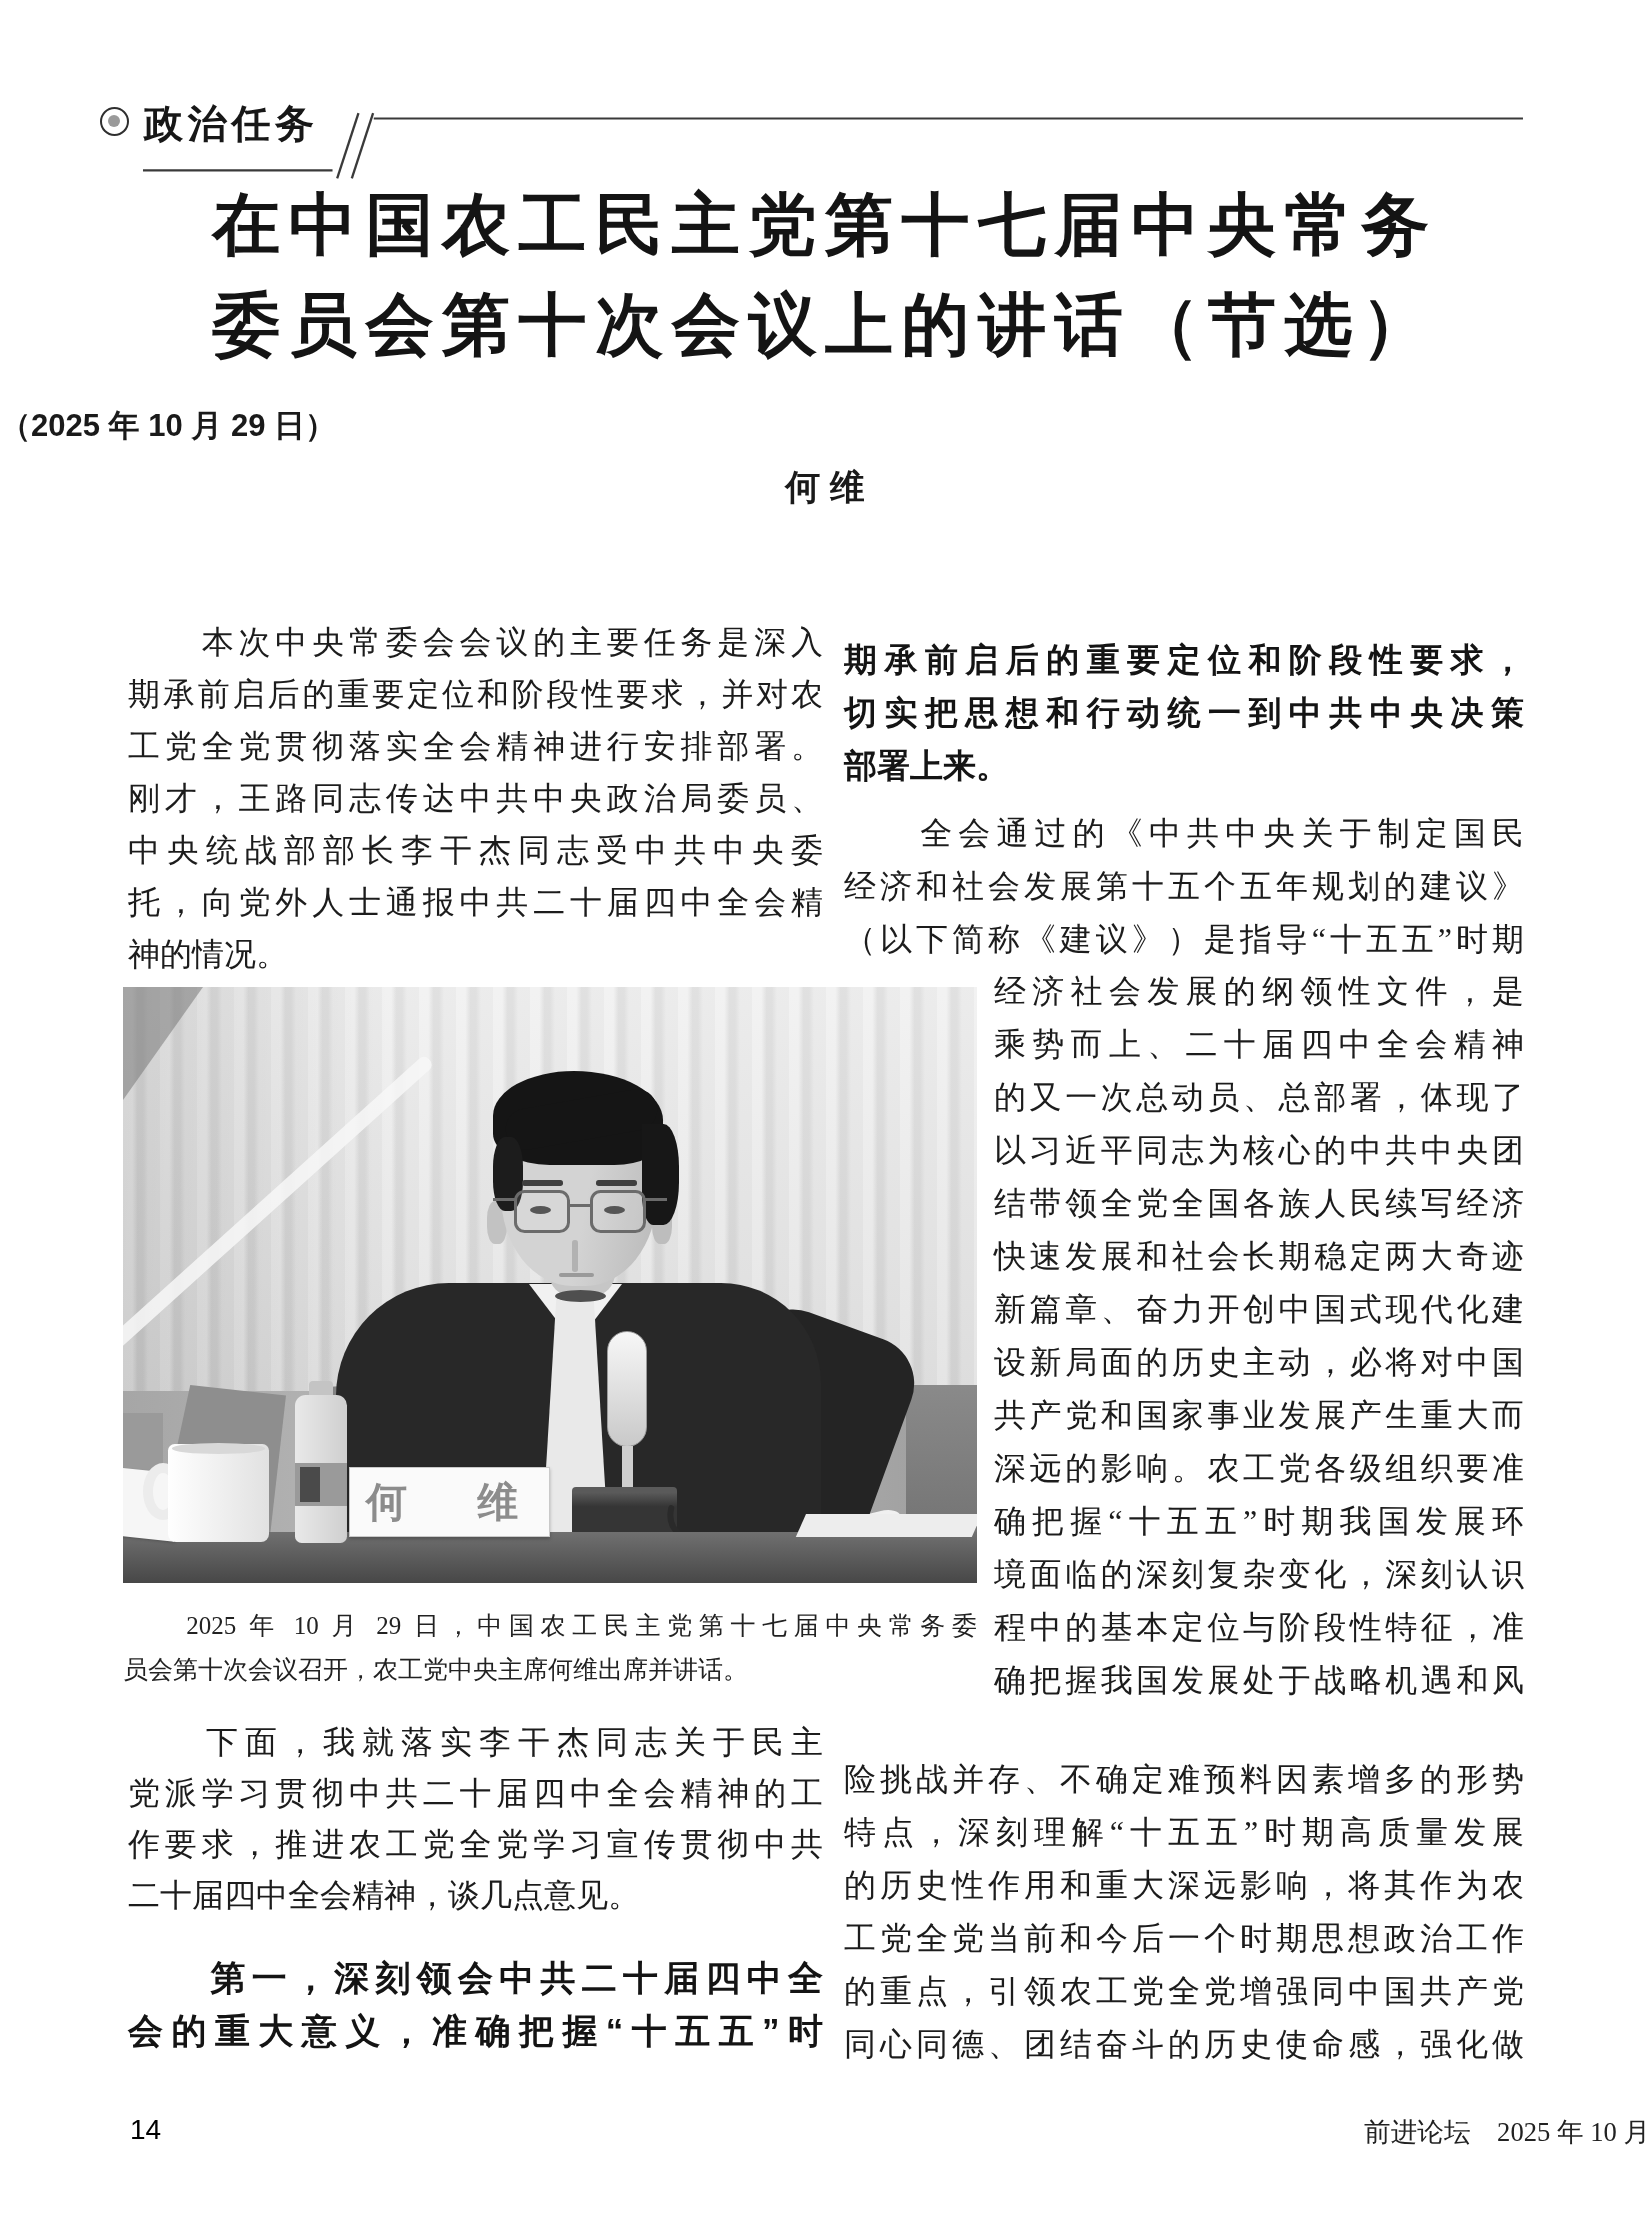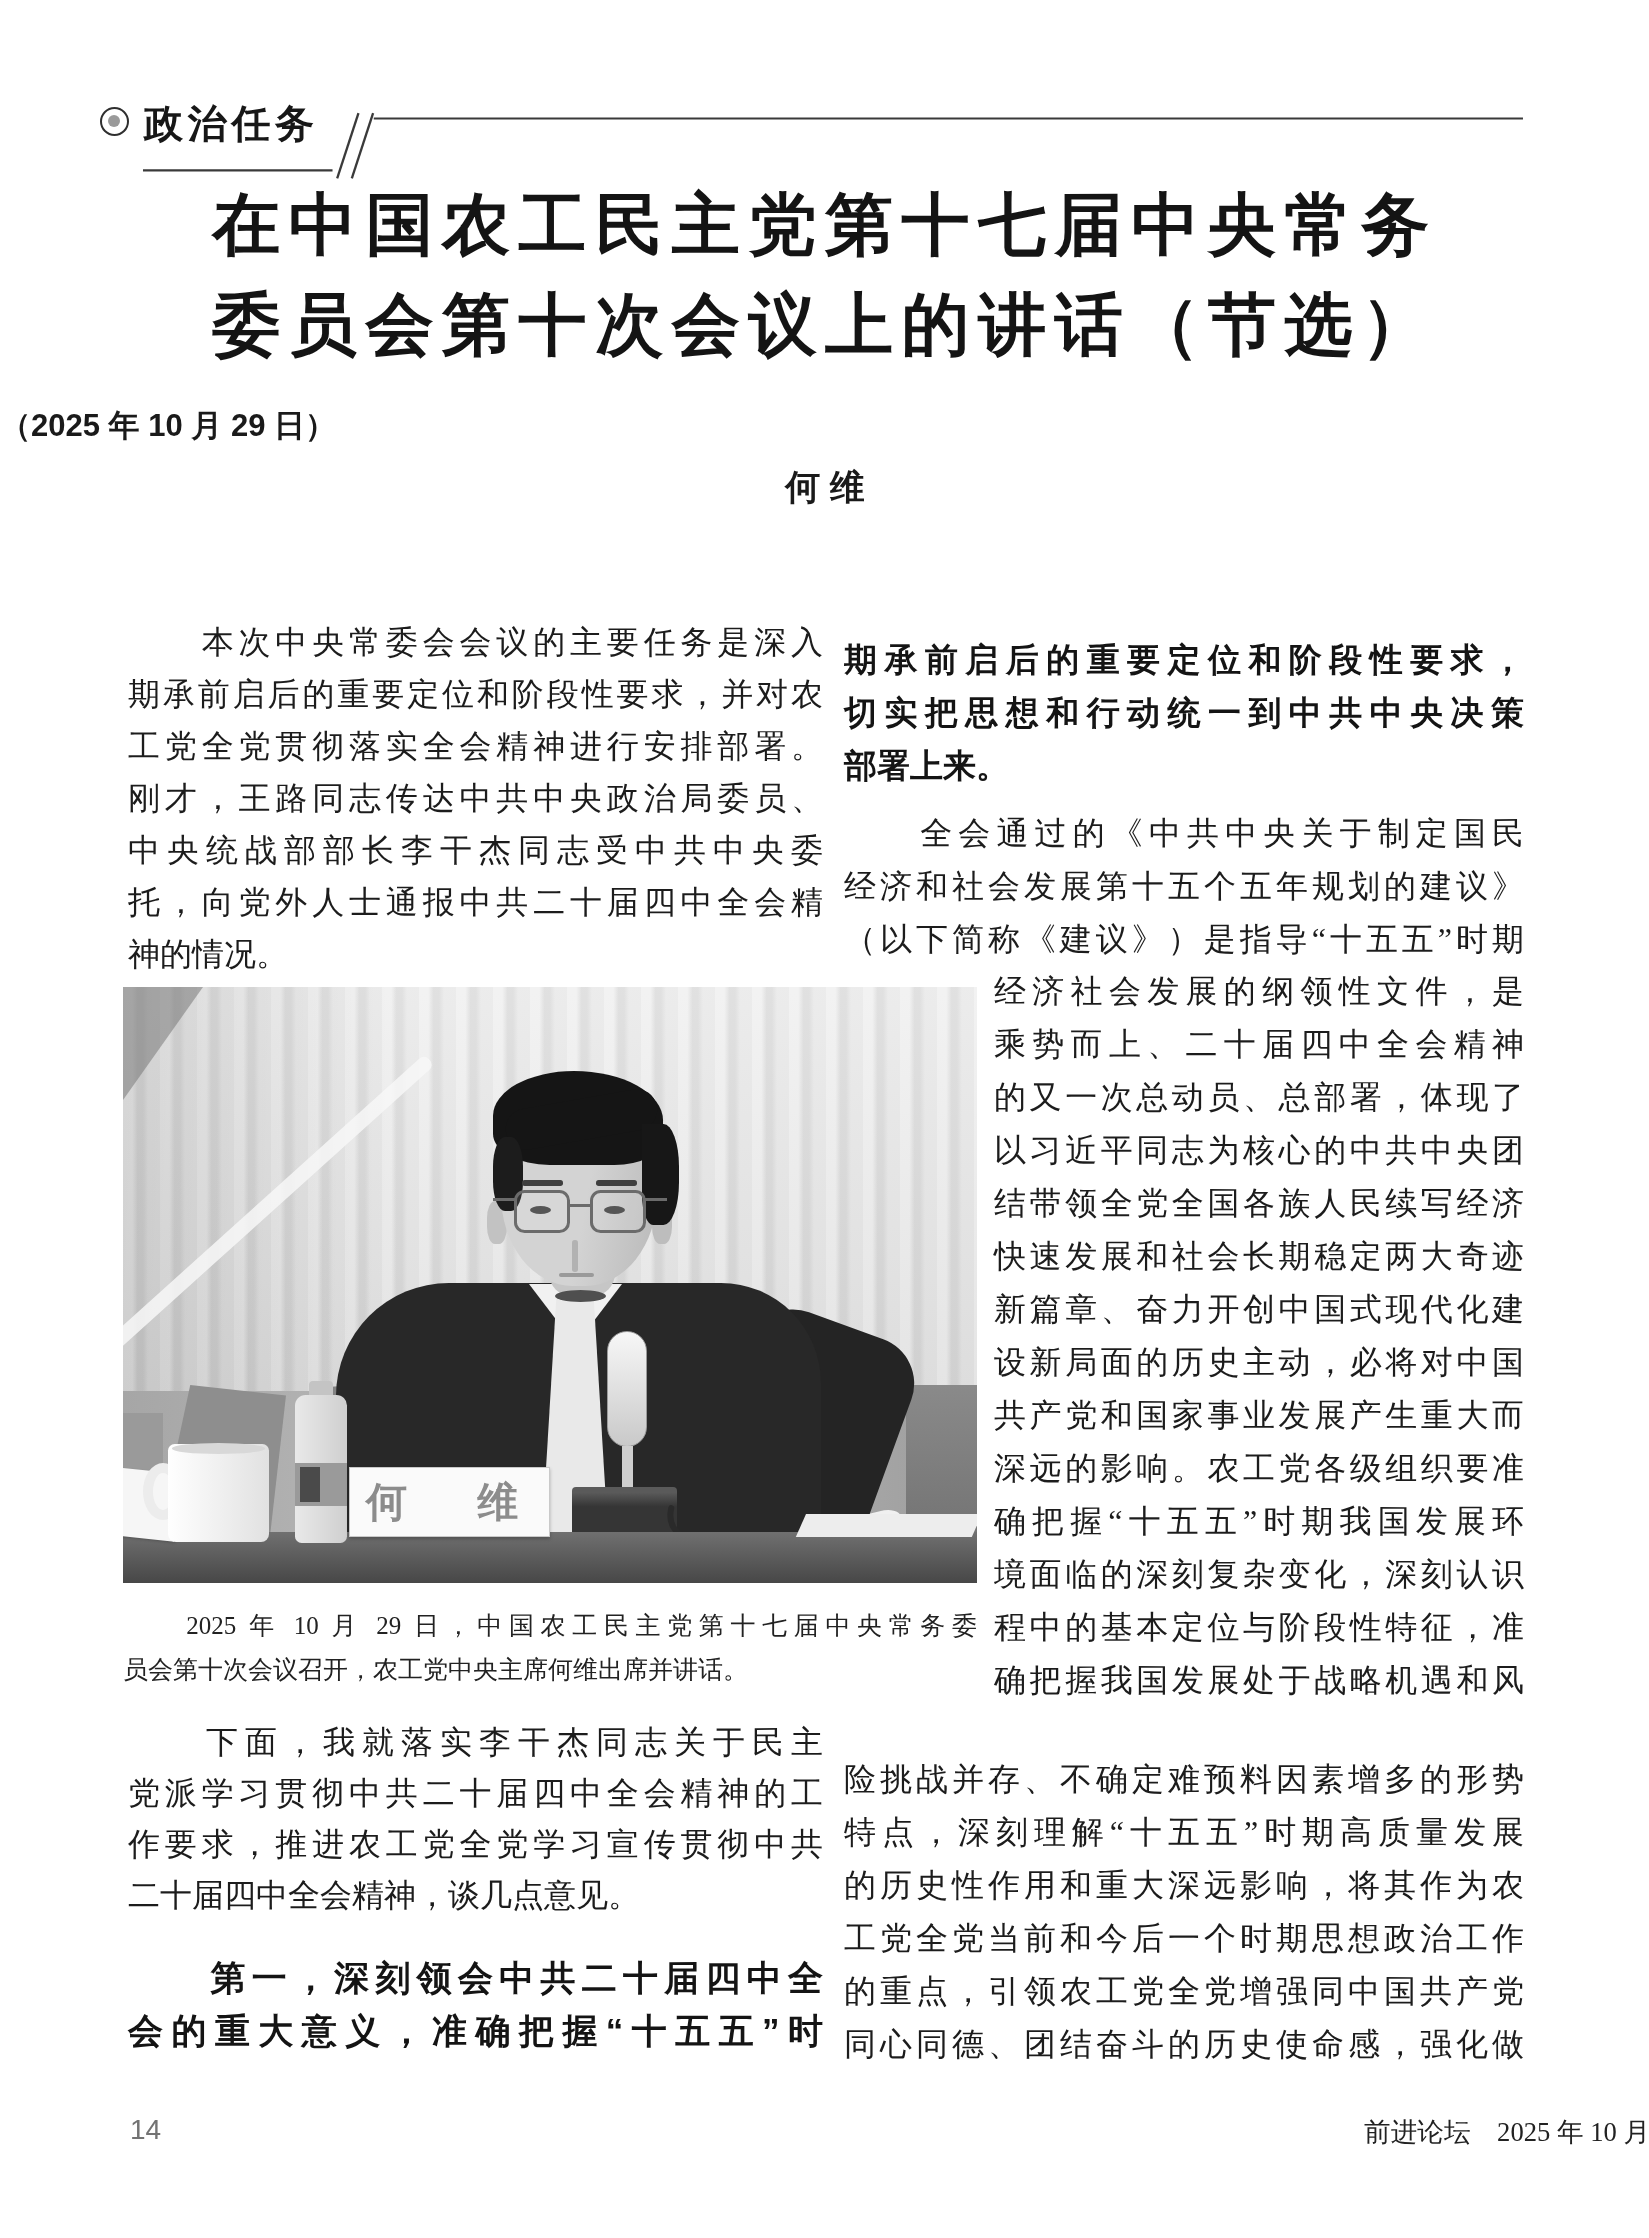--- a/index.html
+++ b/index.html
@@ -35,21 +35,21 @@
   #l-bold{left:128px;top:1951px;width:695px;font-size:35px;line-height:53px;font-weight:bold;
           font-family:"Liberation Sans","DejaVu Sans",sans-serif;color:#141414;}
   #r-bold{left:844px;top:633px;width:680px;font-size:33px;line-height:53px;font-weight:bold;
           font-family:"Liberation Sans","DejaVu Sans",sans-serif;color:#141414;}
   #r-para{left:844px;top:807px;width:680px;font-size:32px;line-height:53px;}
   #r-narrow{left:994px;top:965px;width:530px;font-size:32px;line-height:53px;}
   #r-full{left:844px;top:1753px;width:680px;font-size:32px;line-height:53px;}
 
   
   .pagenum{position:absolute;left:130px;top:2113px;font-size:28px;line-height:33px;
-           font-family:"Liberation Sans","DejaVu Sans",sans-serif;color:#737373;}
+           font-family:"Liberation Sans","DejaVu Sans",sans-serif;color:#000000;}
   .footer-center{position:absolute;left:0;top:2116px;width:1650px;text-align:right;font-size:26.6px;line-height:33px;color:#222;}
 
   
   .photo{position:absolute;left:123px;top:987px;width:854px;height:596px;overflow:hidden;background:#e3e3e3;}
   .photo *{position:absolute;}
   .ph-curtain{left:0;top:0;width:854px;height:596px;
      background:linear-gradient(180deg,rgba(255,255,255,.20),rgba(0,0,0,.05) 75%),
      repeating-linear-gradient(90deg,#efefef 0 9.3px,#d9d9d9 14.6px 20px,#e7e7e7 25px 37px);}
   .ph-shade-left{left:0;top:0;width:279px;height:596px;background:linear-gradient(90deg,rgba(0,0,0,.10),rgba(0,0,0,0));}
   .ph-corner{left:0;top:0;width:80px;height:113px;background:#6f6f6f;opacity:.5;

